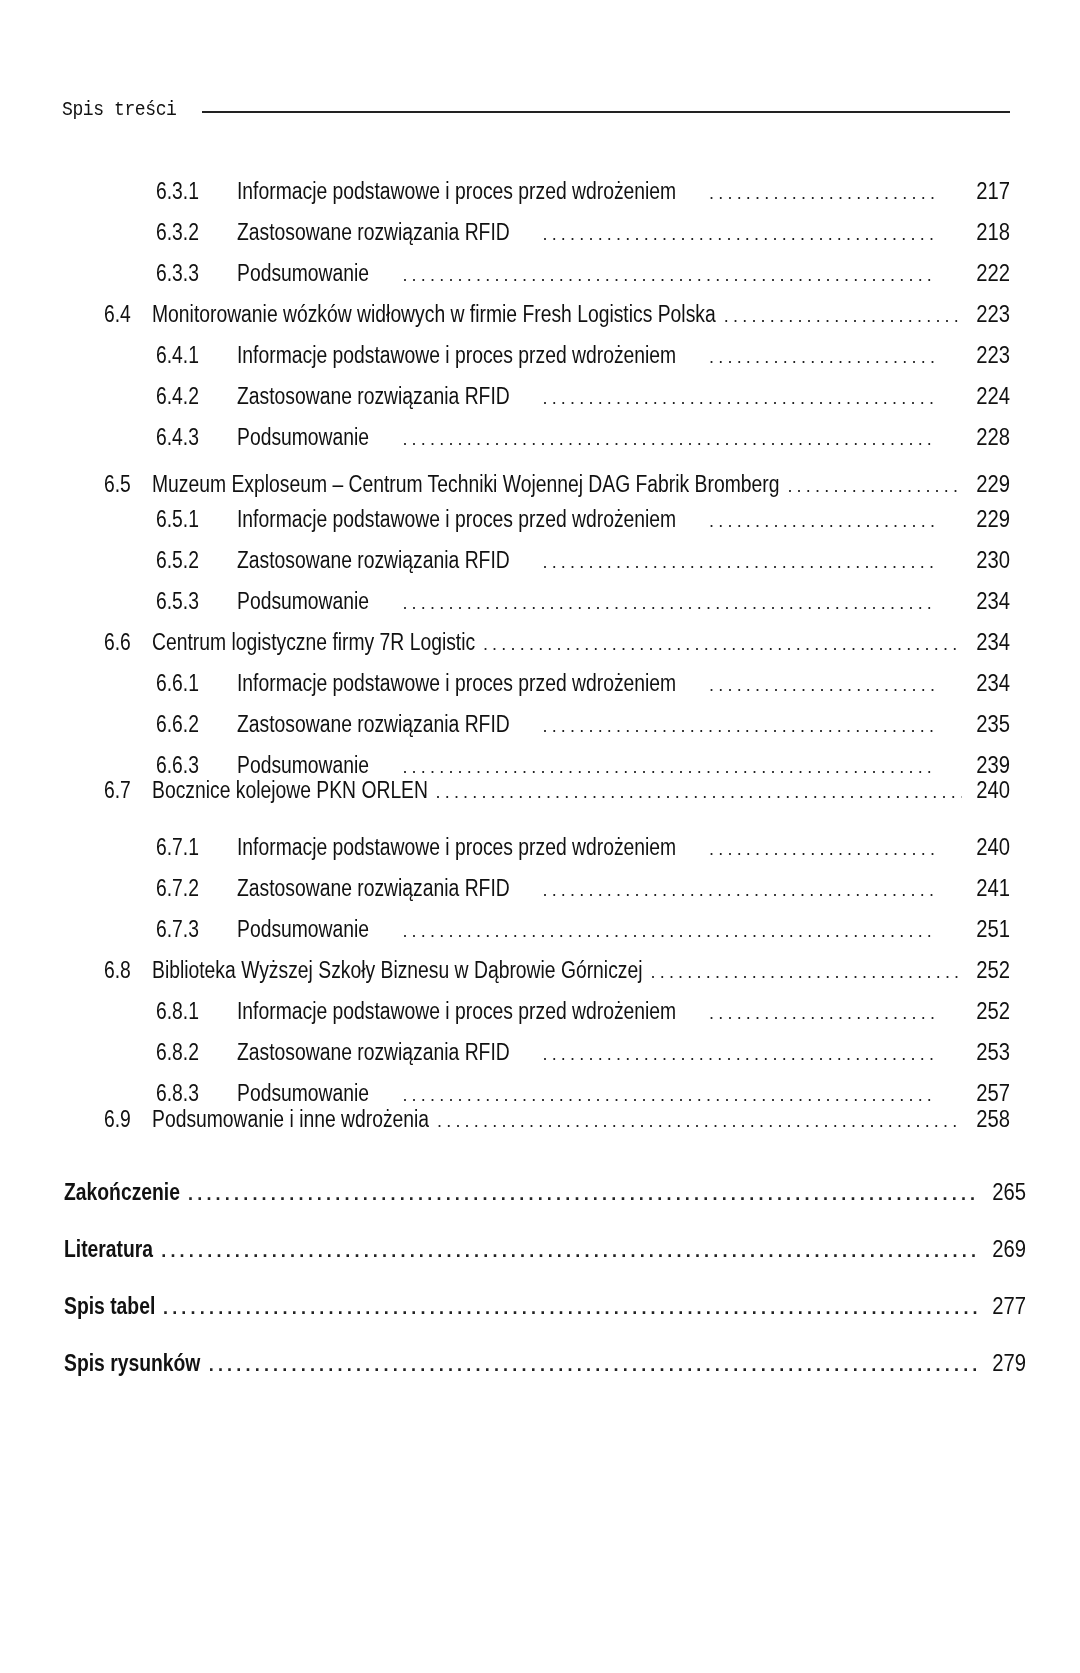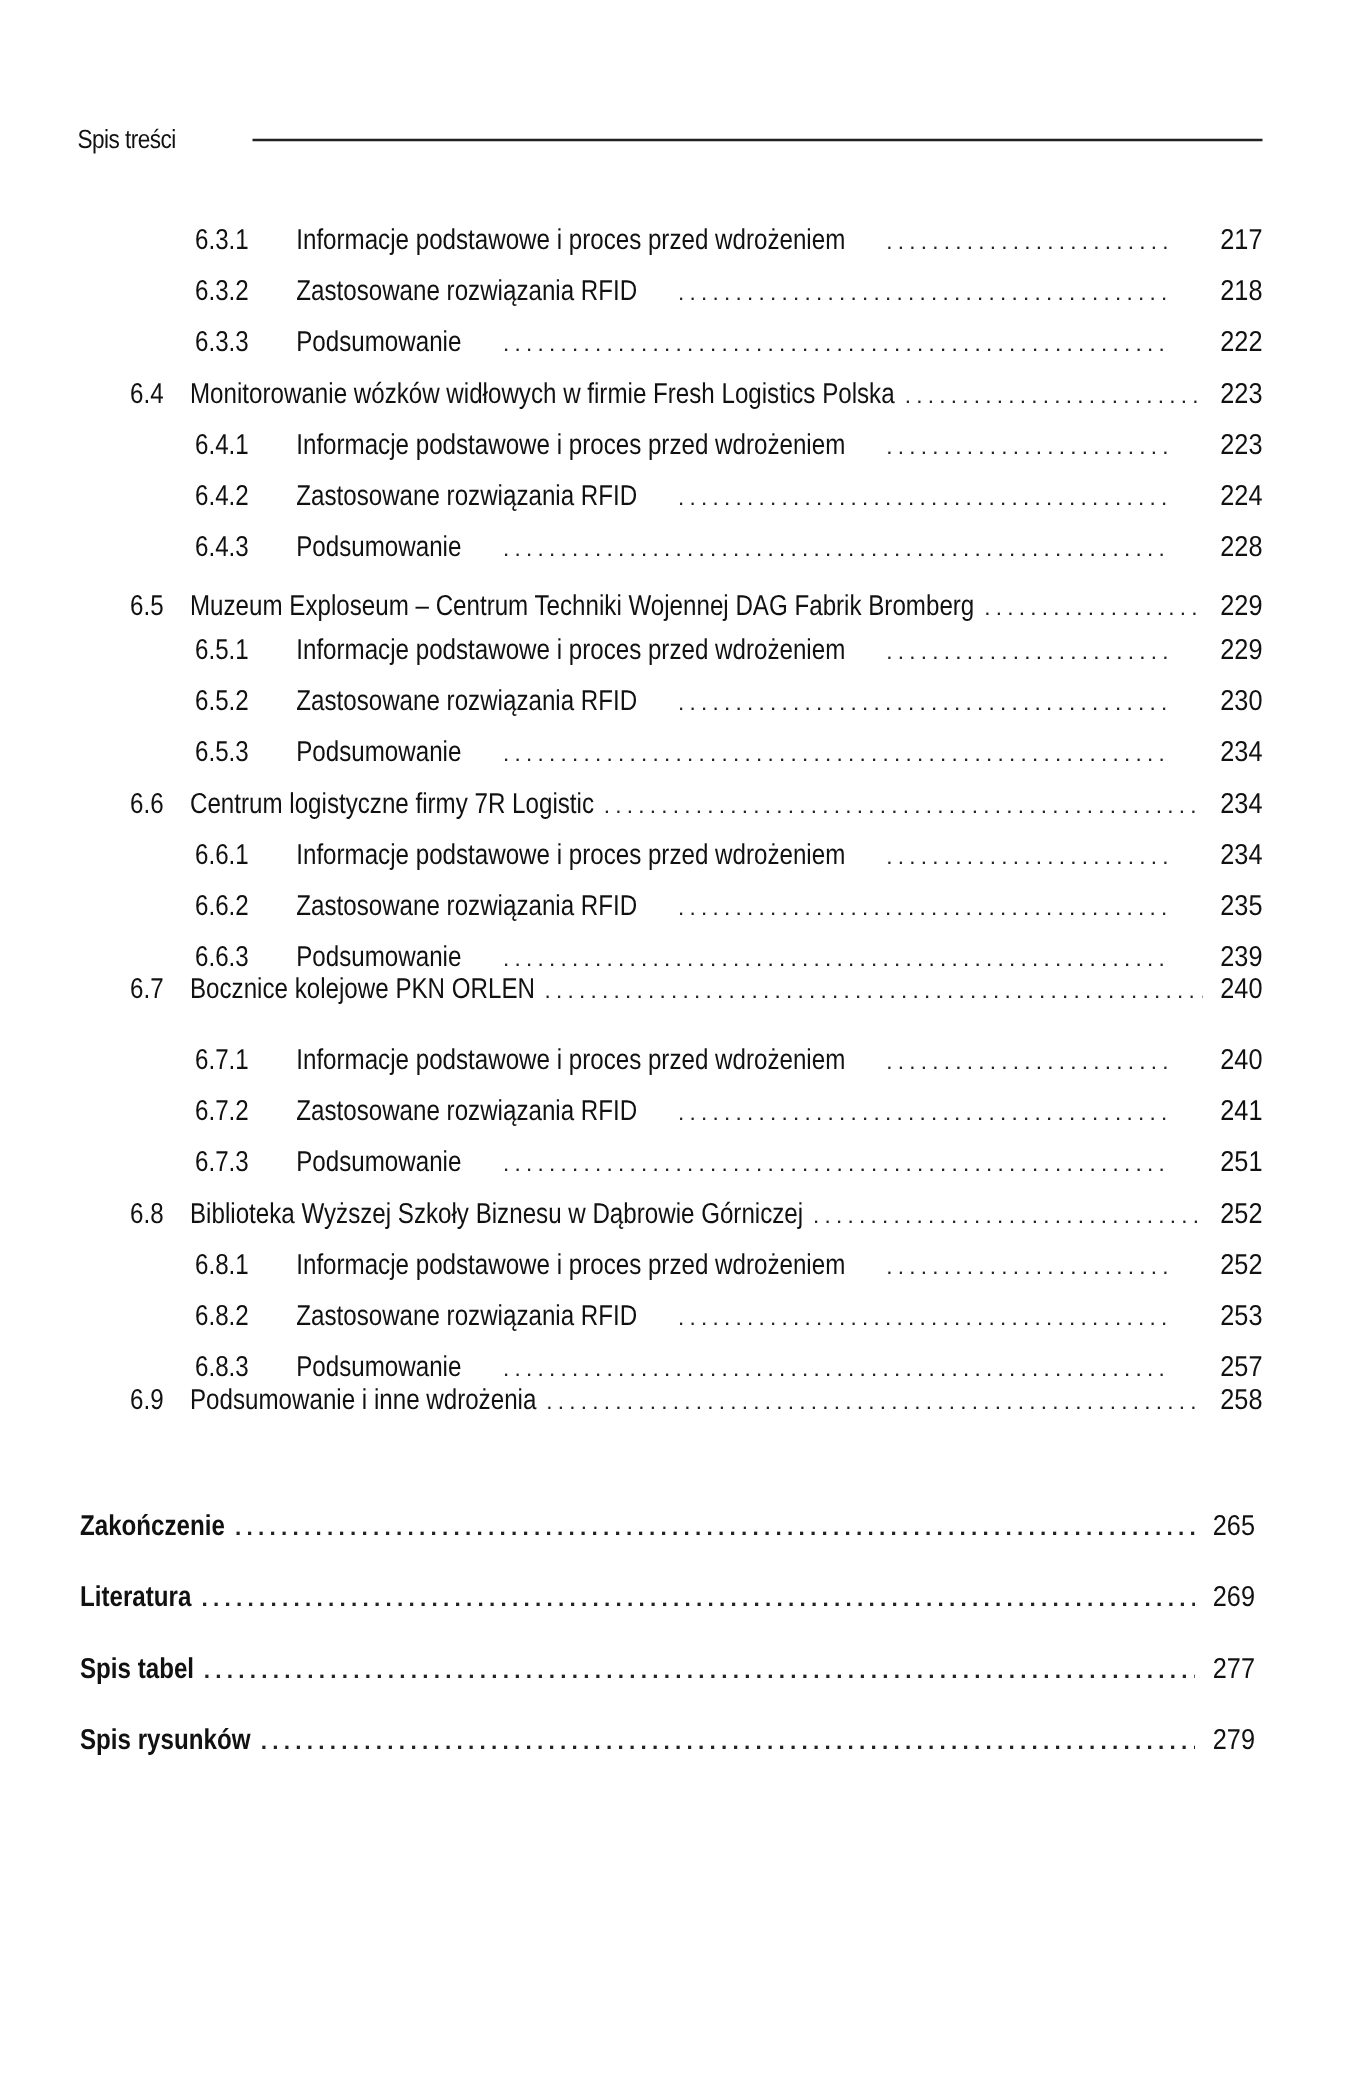--- a/index.html
+++ b/index.html
@@ -2,21 +2,21 @@
 <html><head>
 <meta charset="utf-8">
 <style>
   html, body { margin: 0; padding: 0; background: #ffffff; }
   body {
     width: 1080px; height: 1673px; position: relative; overflow: hidden;
     font-family: "Liberation Sans", sans-serif; color: #111111;
   }
   .header {
     position: absolute; left: 62px; top: 94px; width: 948px; height: 30px;
-    display: flex; align-items: flex-end;
+    display: flex; align-items: center; font-family: Liberation Mono, monospace;
   }
   .header-title {
     font-size: 21px; letter-spacing: -0.5px; transform: scaleX(0.86); transform-origin: left center;
     white-space: nowrap; width: 100px;
   }
   .header-rule {
     position: absolute; left: 140px; right: 0; top: 17px; height: 2px; background: #222;
   }
   .toc { position: absolute; left: 0; top: 0; width: 1080px; }
   .entry {
@@ -31,21 +31,21 @@
     flex: 1; overflow: hidden; white-space: nowrap; letter-spacing: 4.2px; font-size: 18px;
     color: #222; margin: 0 6px 0 0;
   }
   .entry .page {
     width: 42px; text-align: right; transform: scaleX(0.88); transform-origin: right;
   }
   .lvl1 { left: 104px; right: 70px; }
   .lvl1 .num { width: 48px; }
   .lvl2 { left: 156px; right: 70px; gap: 25px; }
   .lvl2 .num { width: 56px; }
-  .lvl0 { left: 64px; right: 76px; font-weight: bold; margin-top: 28px; }
+  .lvl0 { left: 64px; right: 54px; font-weight: bold; }
 </style>
 </head>
 <body>
 
 <div class="header">
   <span class="header-title">Spis treści</span>
   <div class="header-rule"></div>
 </div>
 
 <div class="toc">

